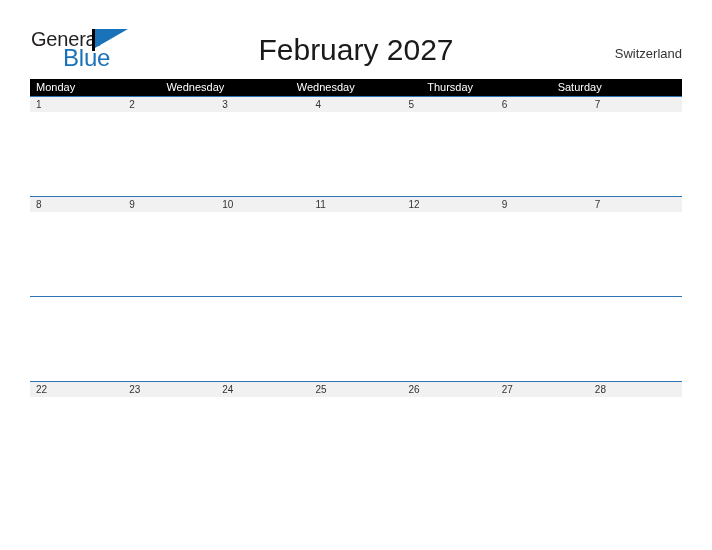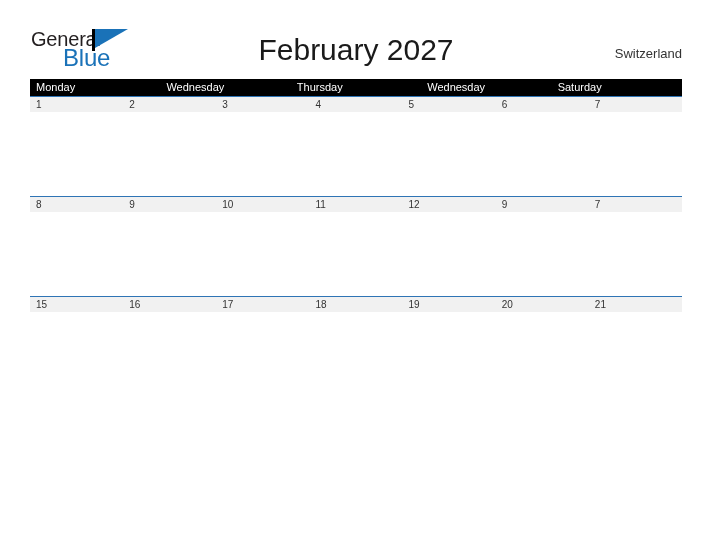--- a/index.html
+++ b/index.html
@@ -183,22 +183,22 @@
 
     <div class="cal-location">Switzerland</div>
 
   </div>
 
   <div class="calendar">
 
     <div class="weekday-header">
       <div class="weekday-cell">Monday</div>
       <div class="weekday-cell">Wednesday</div>
+      <div class="weekday-cell">Wednesday</div>
       <div class="weekday-cell">Thursday</div>
-      <div class="weekday-cell">Wednesday</div>
       <div class="weekday-cell">Saturday</div>
     </div>
 
     <div class="week-row">
       <div class="date-band">
         <div class="date-cell">1</div>
         <div class="date-cell">2</div>
         <div class="date-cell">3</div>
         <div class="date-cell">4</div>
         <div class="date-cell">5</div>
@@ -231,36 +231,47 @@
         <div class="event-cell"></div>
         <div class="event-cell"></div>
         <div class="event-cell"></div>
         <div class="event-cell"></div>
         <div class="event-cell"></div>
         <div class="event-cell"></div>
       </div>
     </div>
 
     <div class="week-row">
+      <div class="event-band">
+        <div class="event-cell"></div>
+        <div class="event-cell"></div>
+        <div class="event-cell"></div>
+        <div class="event-cell"></div>
+        <div class="event-cell"></div>
+        <div class="event-cell"></div>
+        <div class="event-cell"></div>
+      </div>
+    </div>
+
+    <div class="week-row">
       <div class="date-band">
-        <div class="date-cell">15</div>
-        <div class="date-cell">16</div>
-        <div class="date-cell">17</div>
-        <div class="date-cell">18</div>
-        <div class="date-cell">19</div>
-        <div class="date-cell">20</div>
-        <div class="date-cell">21</div>
-      </div>
-      <div class="event-band">
-        <div class="event-cell"></div>
-        <div class="event-cell"></div>
-        <div class="event-cell"></div>
-        <div class="event-cell"></div>
-        <div class="event-cell"></div>
-        <div class="event-cell"></div>
-        <div class="event-cell"></div>
-      </div>
-    </div>
-
+        <div class="date-cell">22</div>
+        <div class="date-cell">23</div>
+        <div class="date-cell">24</div>
+        <div class="date-cell">25</div>
+        <div class="date-cell">26</div>
+        <div class="date-cell">27</div>
+        <div class="date-cell">28</div>
+      </div>
+      <div class="event-band">
+        <div class="event-cell"></div>
+        <div class="event-cell"></div>
+        <div class="event-cell"></div>
+        <div class="event-cell"></div>
+        <div class="event-cell"></div>
+        <div class="event-cell"></div>
+        <div class="event-cell"></div>
+      </div>
+    </div>
 
   </div>
 
 </div>
 
 </body></html>

